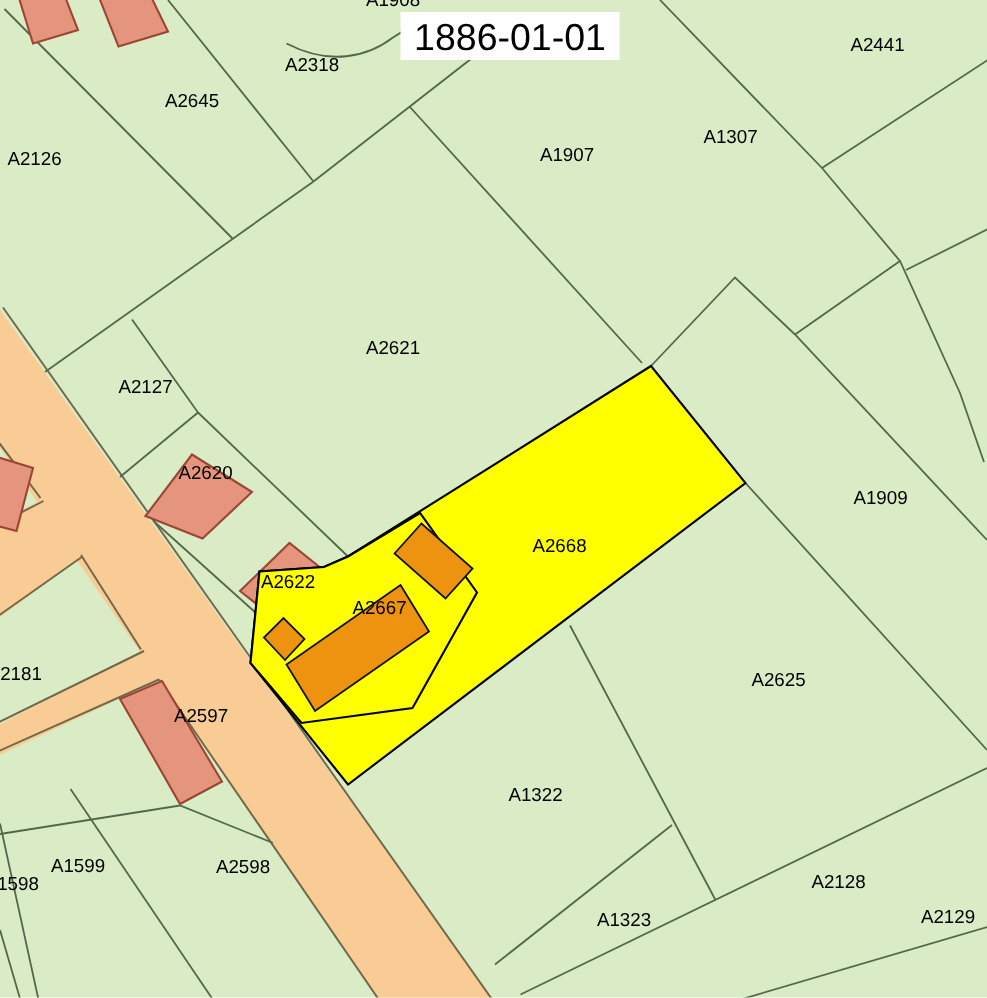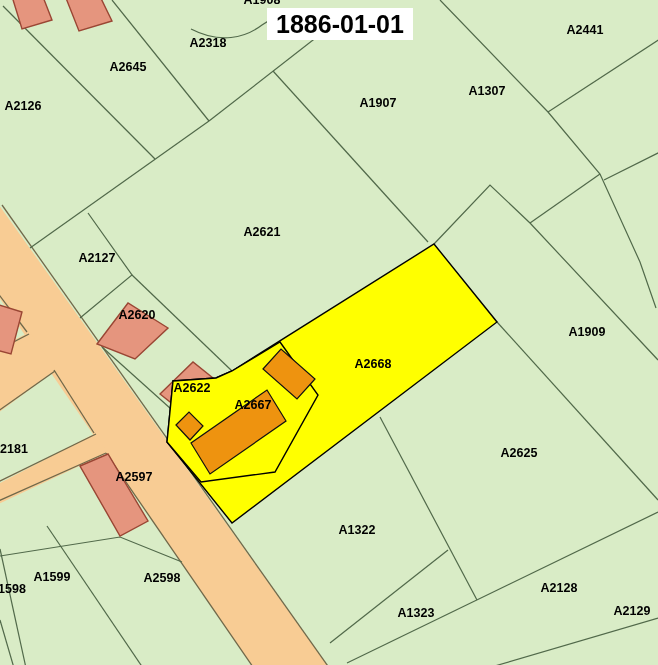--- a/index.html
+++ b/index.html
@@ -1,17 +1,17 @@
 <!DOCTYPE html>
 <html><head>
 <meta charset="utf-8">
 <style>
   html,body{margin:0;padding:0;background:#fff;}
   #stage{position:relative;width:658px;height:665px;overflow:hidden;
-         font-family:"Liberation Sans", sans-serif;font-weight:bold;}
+         font-family:"Liberation Sans", sans-serif;}
   svg{display:block;}
   .parcel-label{font-family:"Liberation Sans", sans-serif;font-size:12.5px;fill:#000;}
   .map-title{font-family:"Liberation Sans", sans-serif;font-size:25px;fill:#000;}
 </style>
 </head>
 <body>
 
 <div id="stage">
 <svg width="658" height="665" viewBox="0 0 658 665">
 

